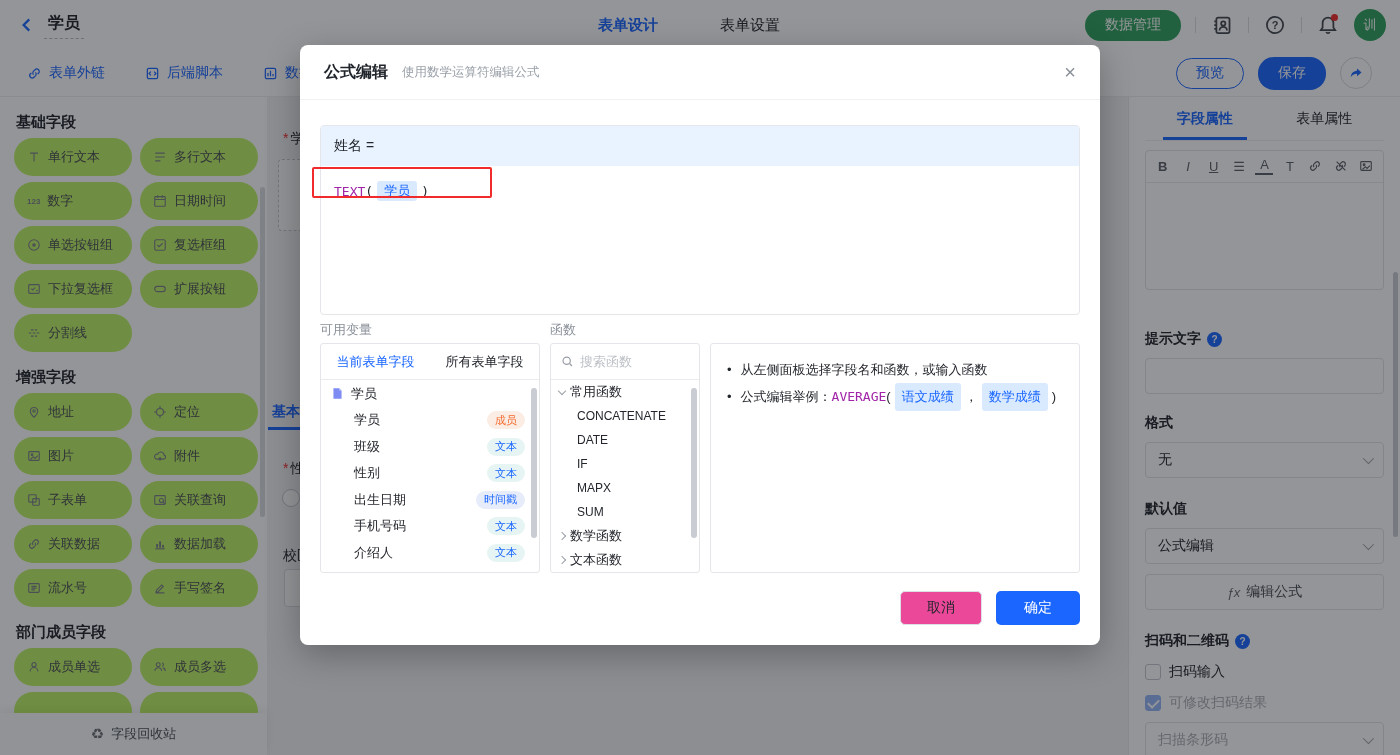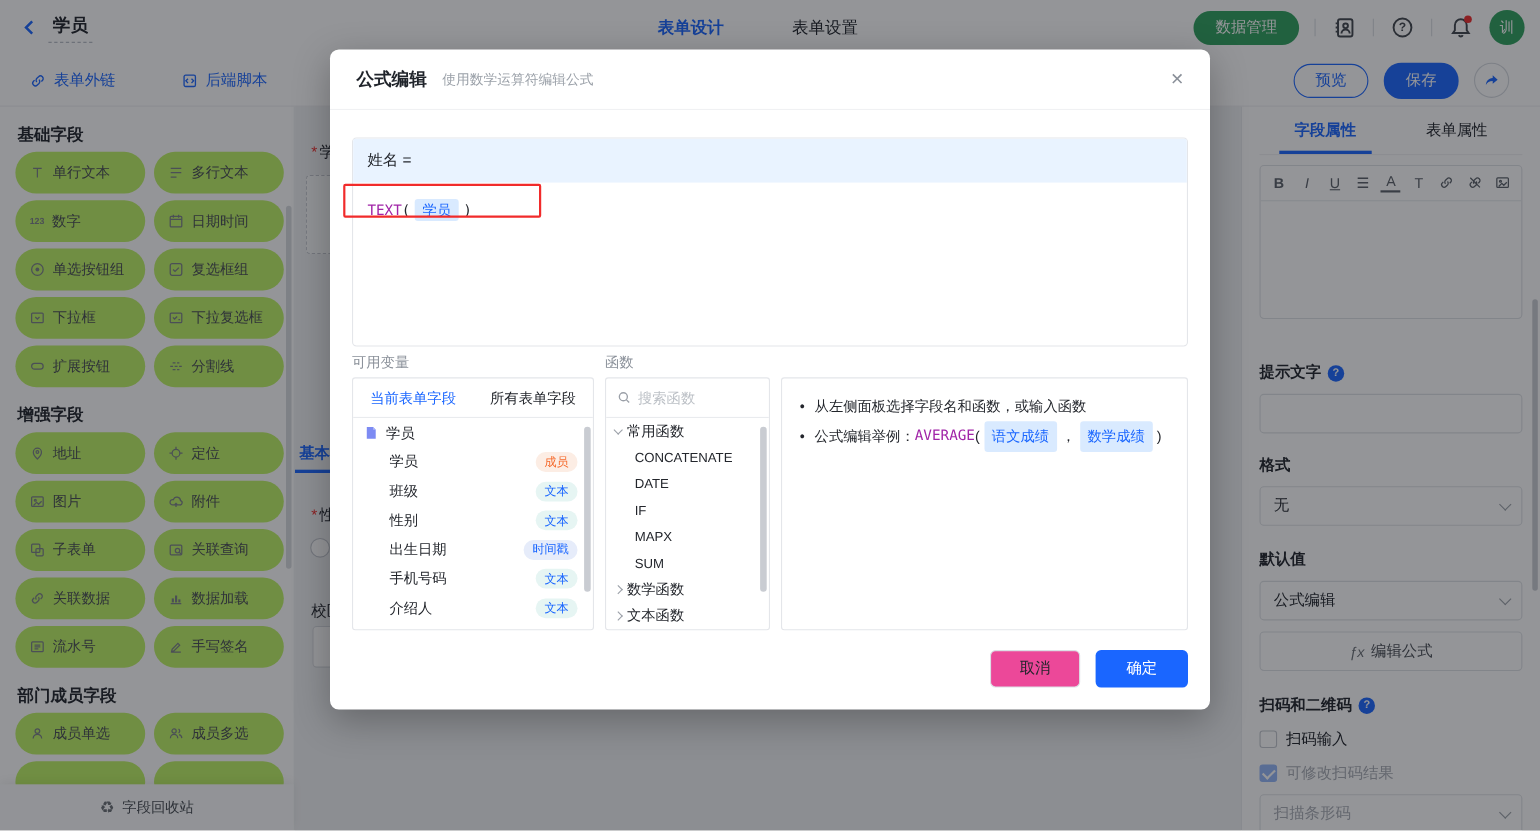--- a/index.html
+++ b/index.html
@@ -18,21 +18,21 @@
   .btn-green { height:31px; padding:0 20px; border-radius:16px; background:#2EA15D; color:#fff; font-size:14px; border:none; cursor:pointer; }
   .tb-sep { width:1px; height:16px; background:#DADDE1; }
   .tb-icon { width:24px; height:24px; position:relative; cursor:pointer; display:flex; align-items:center; justify-content:center; }
   .tb-icon svg { width:20px; height:20px; stroke:#41464D; stroke-width:1.4; fill:none; }
   .tb-icon .q-glyph { position:absolute; font-size:11px; font-weight:bold; color:#41464D; }
   .red-dot { position:absolute; right:2px; top:1px; width:7px; height:7px; border-radius:50%; background:#F12B2B; }
   .avatar { width:32px; height:32px; border-radius:50%; background:#2EA15D; color:#fff; font-size:13px; display:flex; align-items:center; justify-content:center; cursor:pointer; }
 
   
   .subbar { position:absolute; left:0; top:50px; width:1400px; height:47px; background:#fff; border-bottom:1px solid #EBEDF0; display:flex; align-items:center; z-index:1; }
-  .sub-links { display:flex; align-items:center; gap:60px; margin-left:27px; }
+  .sub-links { display:flex; align-items:center; gap:40px; margin-left:27px; }
   .sub-link { display:flex; align-items:center; gap:7px; color:#1A66FF; font-size:14px; cursor:pointer; }
   .sub-link svg { width:15px; height:15px; stroke:#1A66FF; stroke-width:1.3; fill:none; }
   .sub-right { position:absolute; right:28px; display:flex; align-items:center; gap:14px; }
   .btn-preview { width:68px; height:31px; border-radius:16px; background:#fff; border:1px solid #1A66FF; color:#1A66FF; font-size:14px; cursor:pointer; }
   .btn-save { width:68px; height:33px; border-radius:16px; background:#1A66FF; border:none; color:#fff; font-size:14px; cursor:pointer; }
   .btn-share { width:32px; height:32px; border-radius:50%; background:#fff; border:1px solid #D5D9DF; display:flex; align-items:center; justify-content:center; cursor:pointer; }
   .btn-share svg { width:16px; height:16px; fill:#1A66FF; stroke:none; }
 
   
   .sidebar { position:absolute; left:0; top:97px; width:268px; bottom:0; background:#fff; border-right:1px solid #EEF0F2; z-index:1; }
@@ -244,27 +244,20 @@
       <div class="pill">
           <svg viewBox="0 0 16 16">
             <rect x="2" y="2" width="12" height="12" rx="2"></rect>
             <path d="M5 8l2 2 4-4"></path>
           </svg>
           <span>复选框组</span>
         </div>
       <div class="pill">
           <svg viewBox="0 0 16 16">
             <rect x="2" y="3" width="12" height="10" rx="1"></rect>
-            <path d="M5.8 7l2.2 2.2L10.2 7"></path>
-          </svg>
-          <span>下拉框</span>
-        </div>
-      <div class="pill">
-          <svg viewBox="0 0 16 16">
-            <rect x="2" y="3" width="12" height="10" rx="1"></rect>
             <path d="M4.8 7.5l1.7 1.7 2.7-2.7M10.5 9.8h1.8"></path>
           </svg>
           <span>下拉复选框</span>
         </div>
       <div class="pill">
           <svg viewBox="0 0 16 16">
             <rect x="2" y="5" width="12" height="6" rx="3"></rect>
           </svg>
           <span>扩展按钮</span>
         </div>

